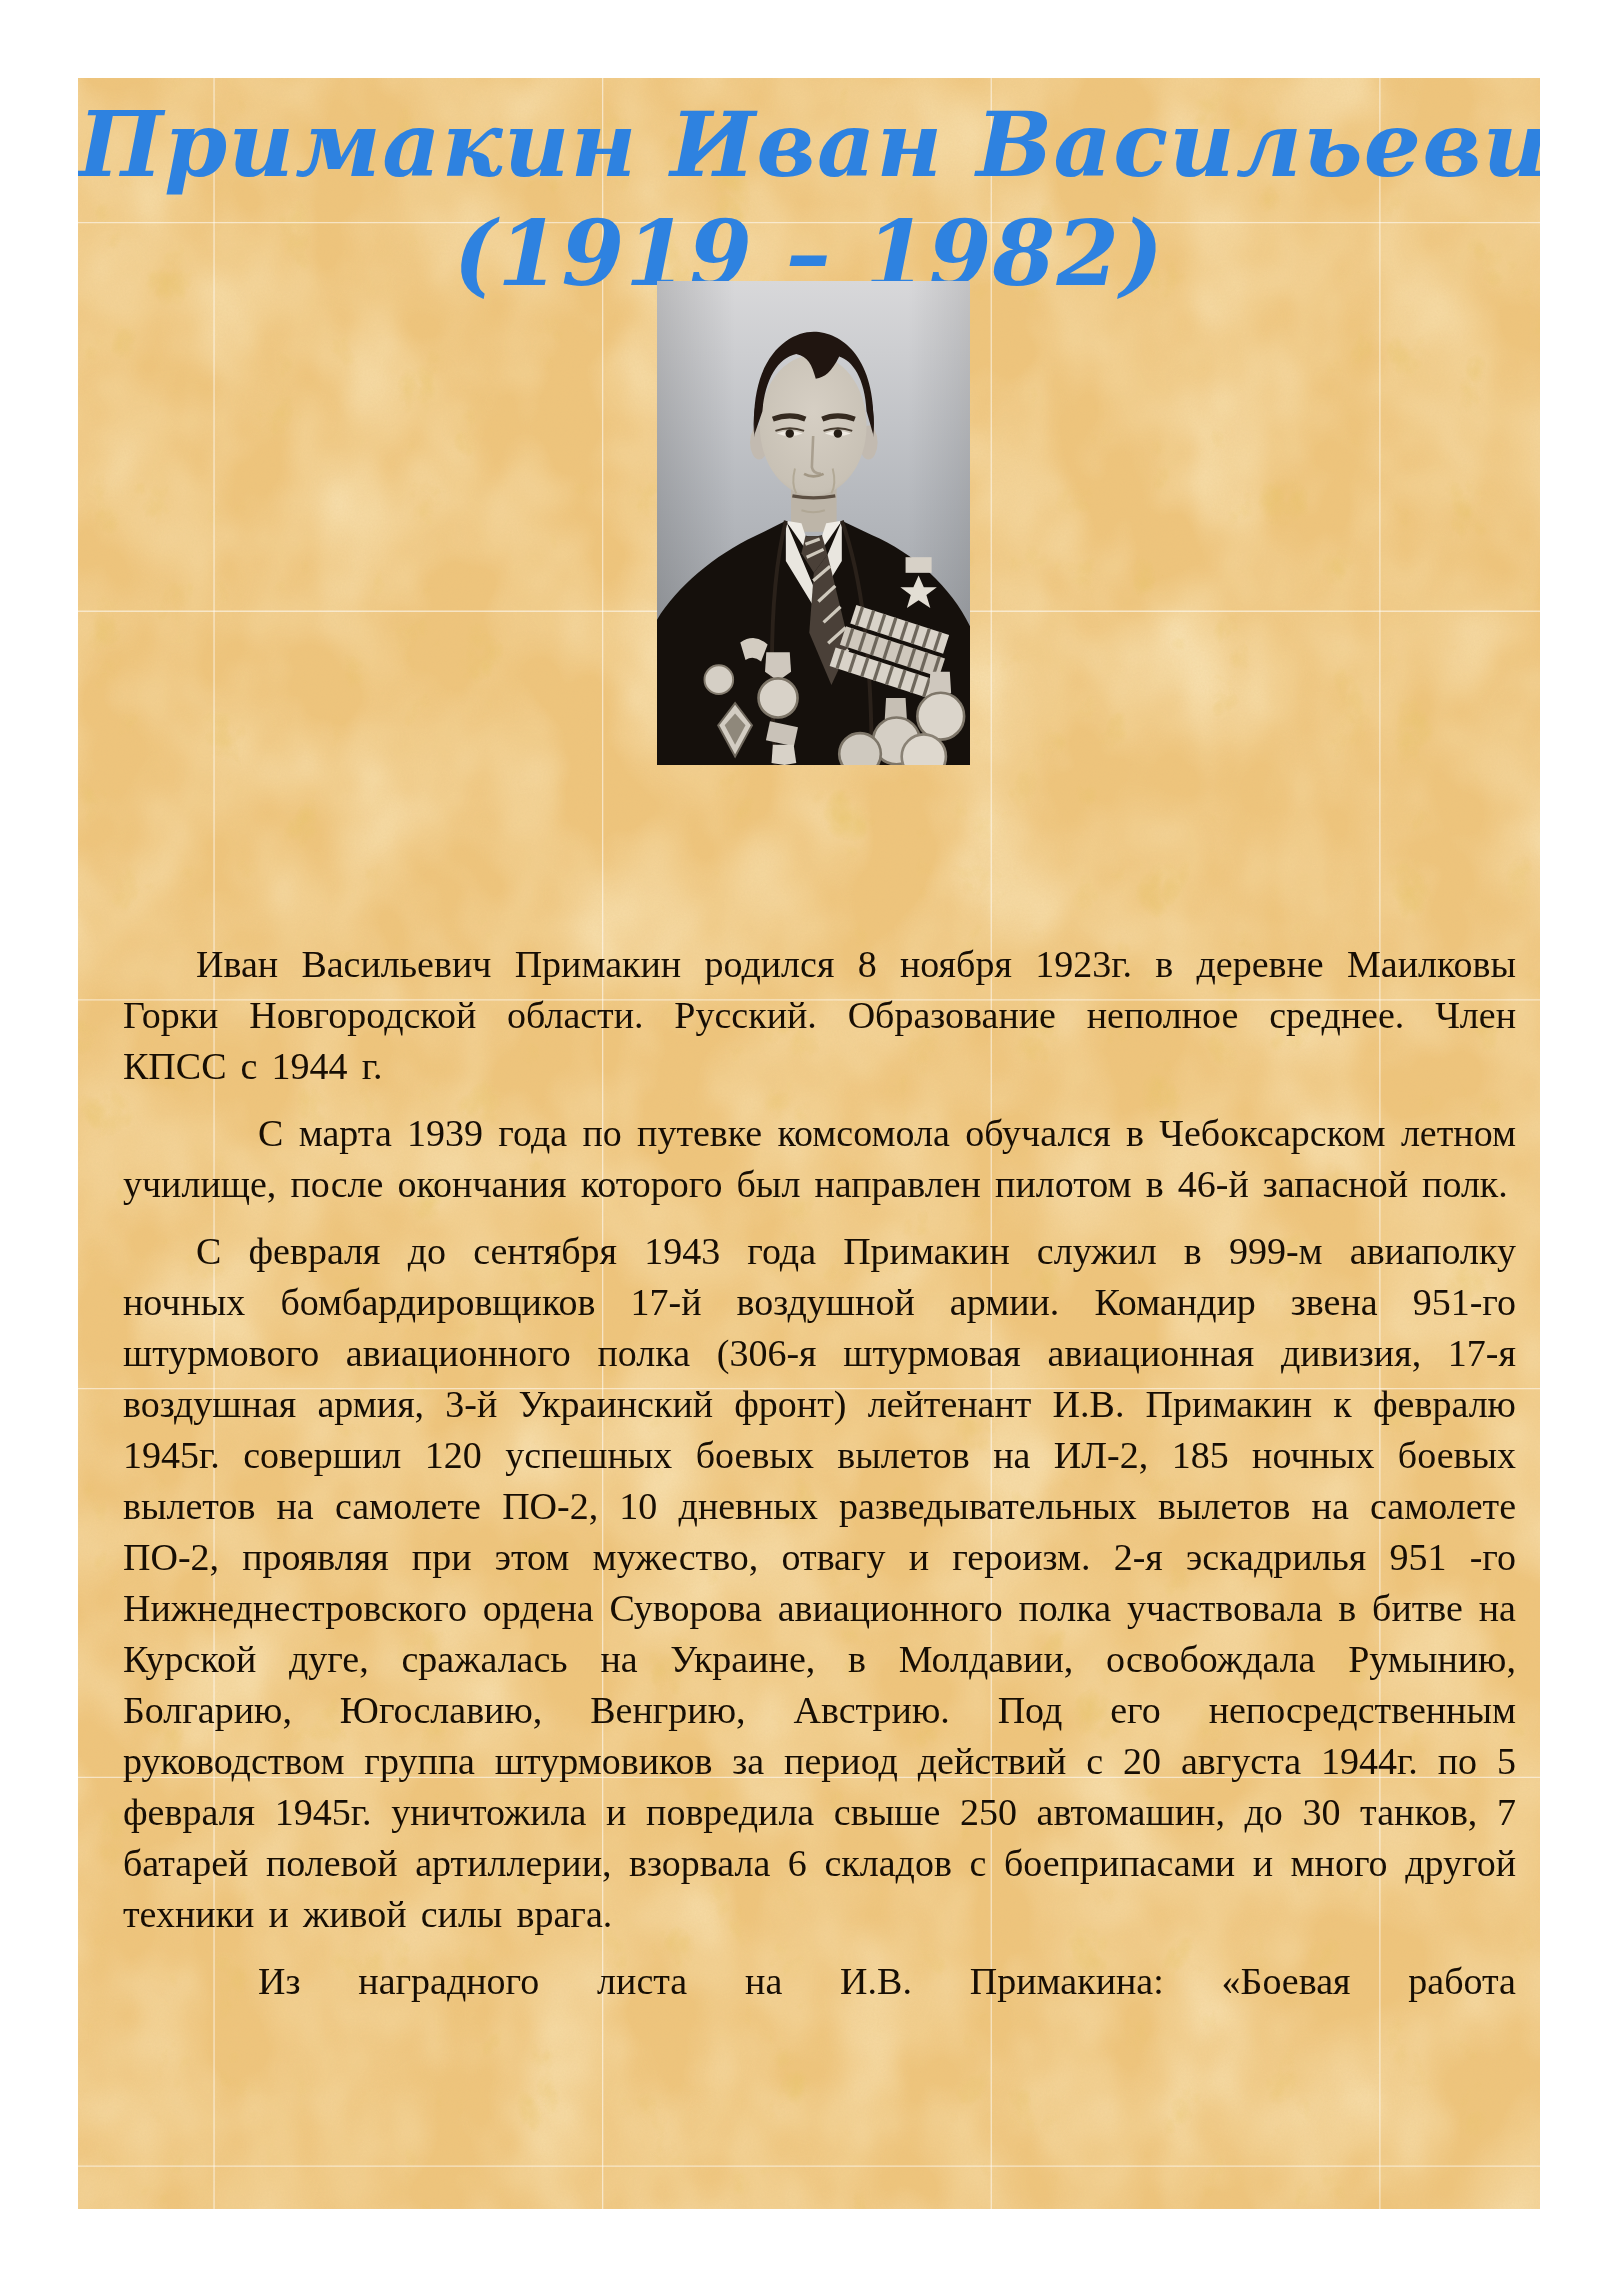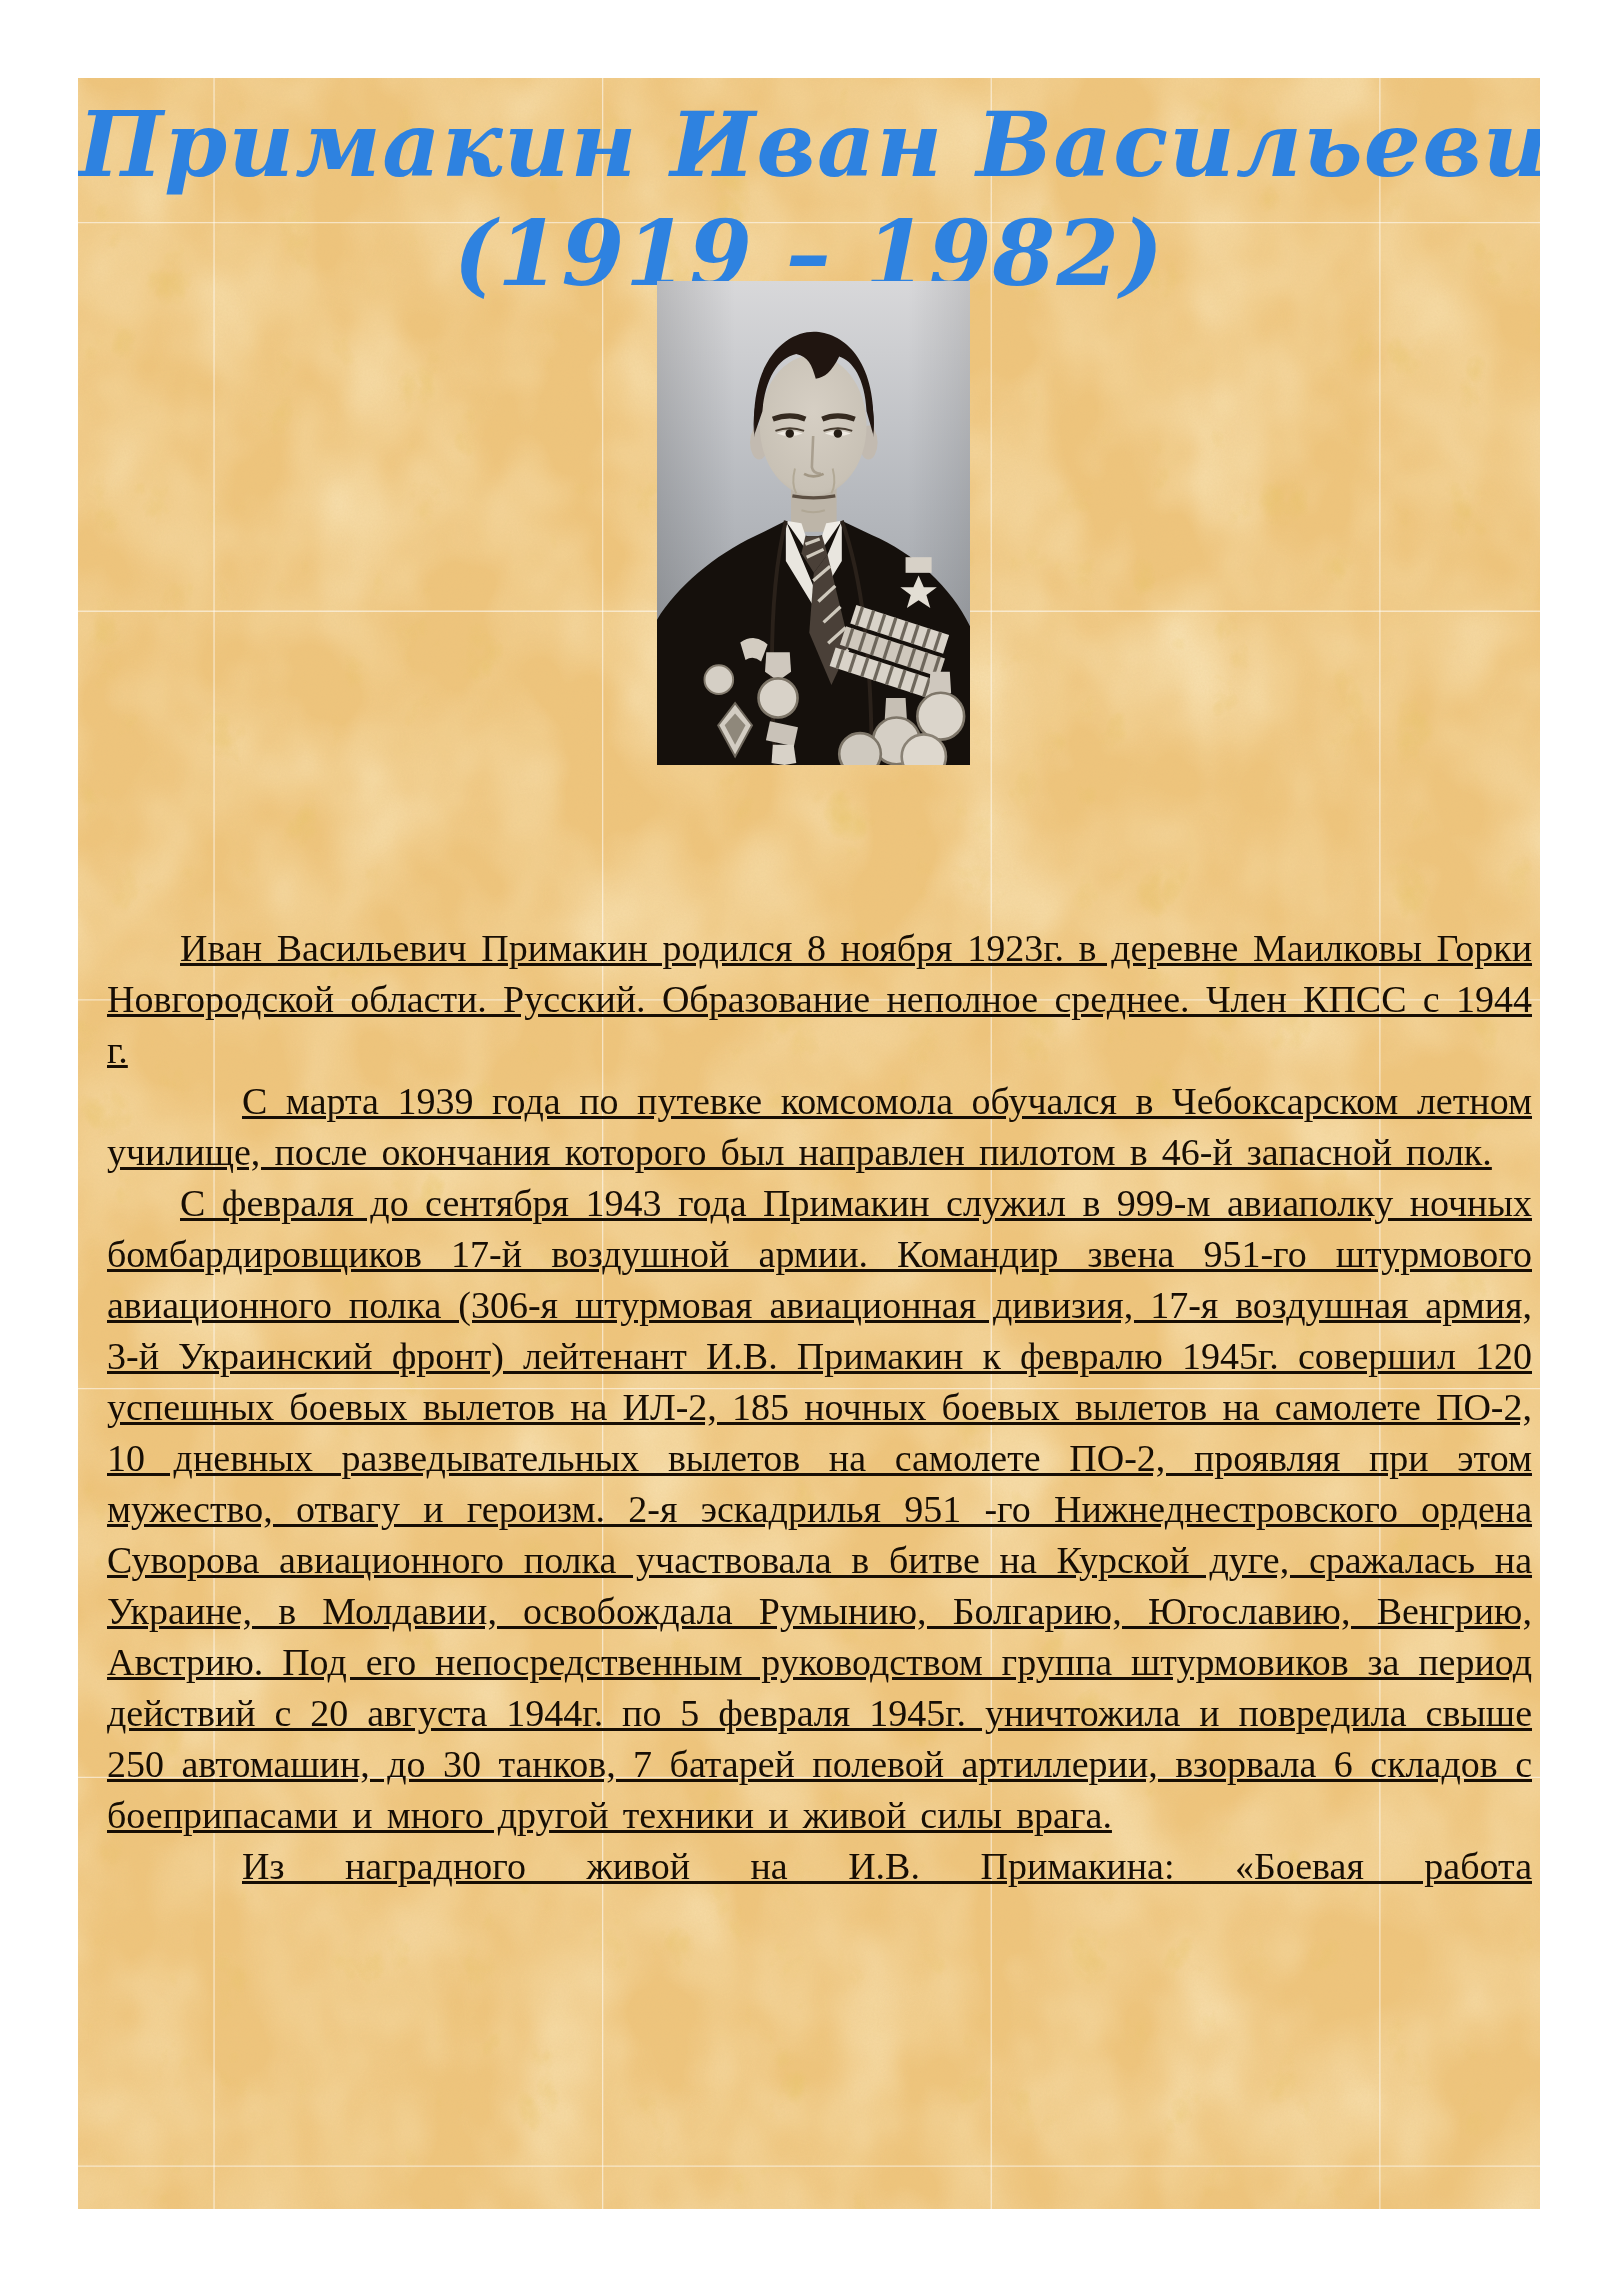--- a/index.html
+++ b/index.html
@@ -69,23 +69,22 @@
     width: 1425px;
     z-index: 2;
     font-family: "Liberation Serif", serif;
     font-size: 38px;
     line-height: 51px;
     color: #170e04;
     text-align: justify;
     word-spacing: 4.6px;
   }
   .body-text p {
-    margin: 0;
+    margin: 16px;
     text-indent: 73px;
-    text-decoration: underline;
   }
   .body-text p.indent-big { text-indent: 135px; }
   .body-text p.justify-last { text-align-last: justify; }
 </style>
 </head>
 <body>
 
 <div class="page">
 
   <div class="sheet">
@@ -282,18 +281,18 @@
             <path d="M178 712 L210 712 L214 740 L196 743 L176 740 Z" fill="#d8d2c8"></path>
           </g>
         </g>
       </svg>
     </div>
 
     <div class="body-text">
       <p>Иван Васильевич Примакин родился 8 ноября 1923г. в деревне Маилковы Горки Новгородской области. Русский. Образование неполное среднее. Член КПСС с 1944 г.</p>
       <p class="indent-big">С марта 1939 года по путевке комсомола обучался в Чебоксарском летном училище, после окончания которого был направлен пилотом в 46-й запасной полк.</p>
       <p>С февраля до сентября 1943 года Примакин служил в 999-м авиаполку ночных бомбардировщиков 17-й воздушной армии. Командир звена 951-го штурмового авиационного полка (306-я штурмовая авиационная дивизия, 17-я воздушная армия, 3-й Украинский фронт) лейтенант И.В. Примакин к февралю 1945г. совершил 120 успешных боевых вылетов на ИЛ-2, 185 ночных боевых вылетов на самолете ПО-2, 10 дневных разведывательных вылетов на самолете ПО-2, проявляя при этом мужество, отвагу и героизм. 2-я эскадрилья 951 -го Нижнеднестровского ордена Суворова авиационного полка участвовала в битве на Курской дуге, сражалась на Украине, в Молдавии, освобождала Румынию, Болгарию, Югославию, Венгрию, Австрию. Под его непосредственным руководством группа штурмовиков за период действий с 20 августа 1944г. по 5 февраля 1945г. уничтожила и повредила свыше 250 автомашин, до 30 танков, 7 батарей полевой артиллерии, взорвала 6 складов с боеприпасами и много другой техники и живой силы врага.</p>
-      <p class="indent-big justify-last">Из наградного живой на И.В. Примакина: «Боевая работа</p>
+      <p class="indent-big justify-last">Из наградного листа на И.В. Примакина: «Боевая работа</p>
     </div>
 
   </div>
 </div>
 
 
 </body></html>

